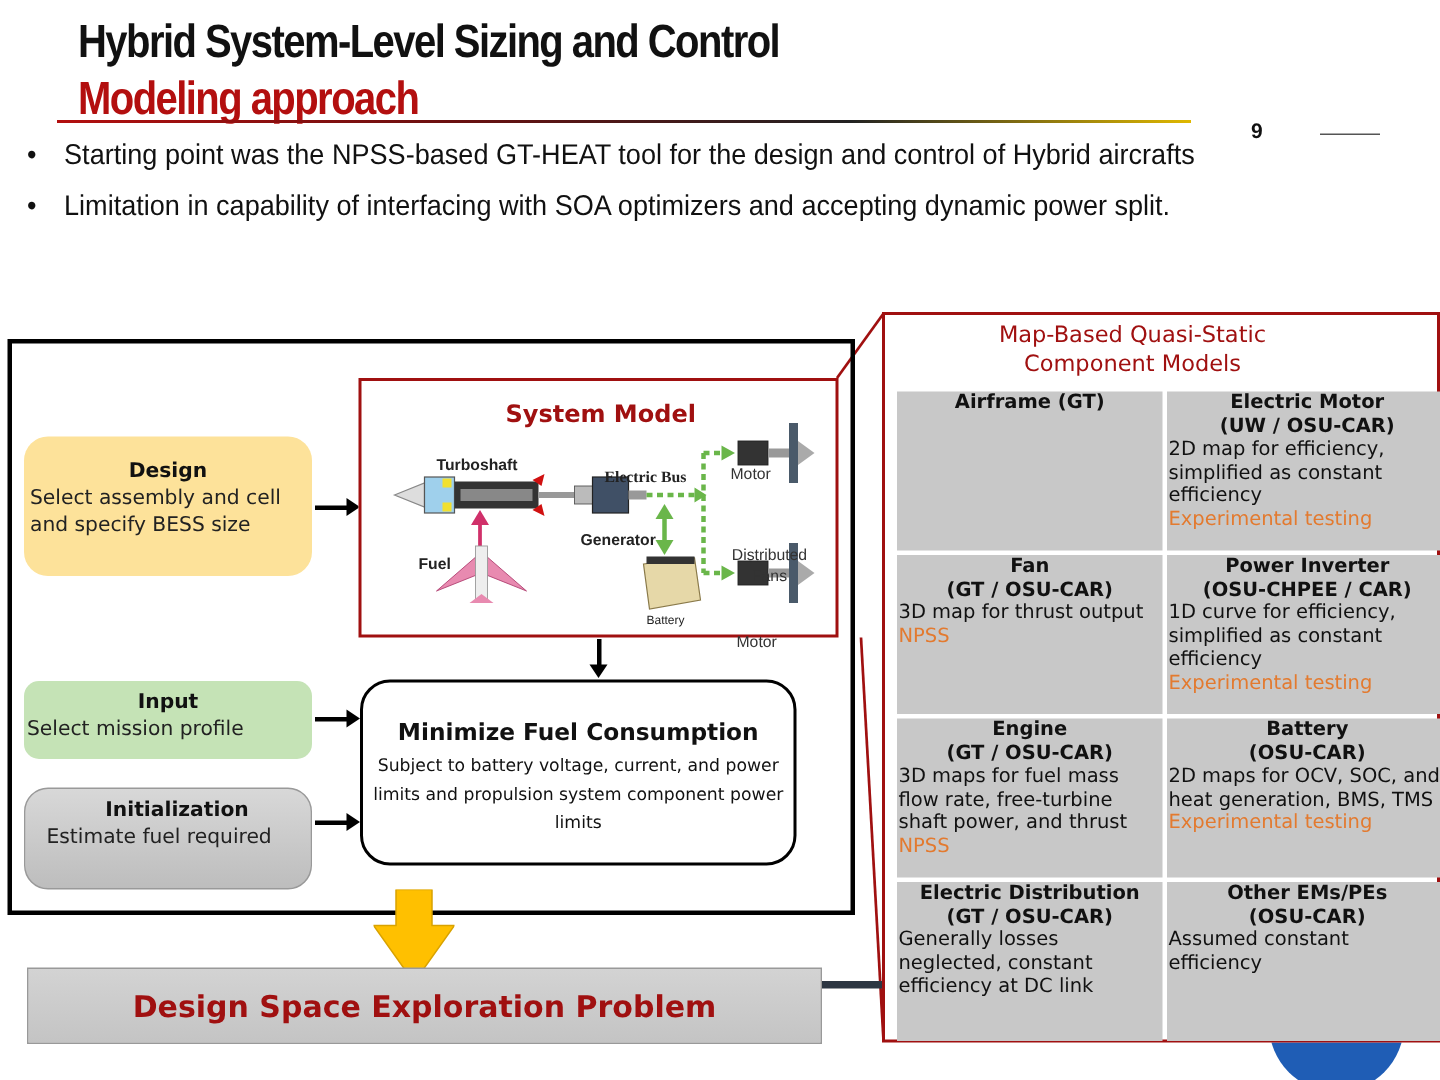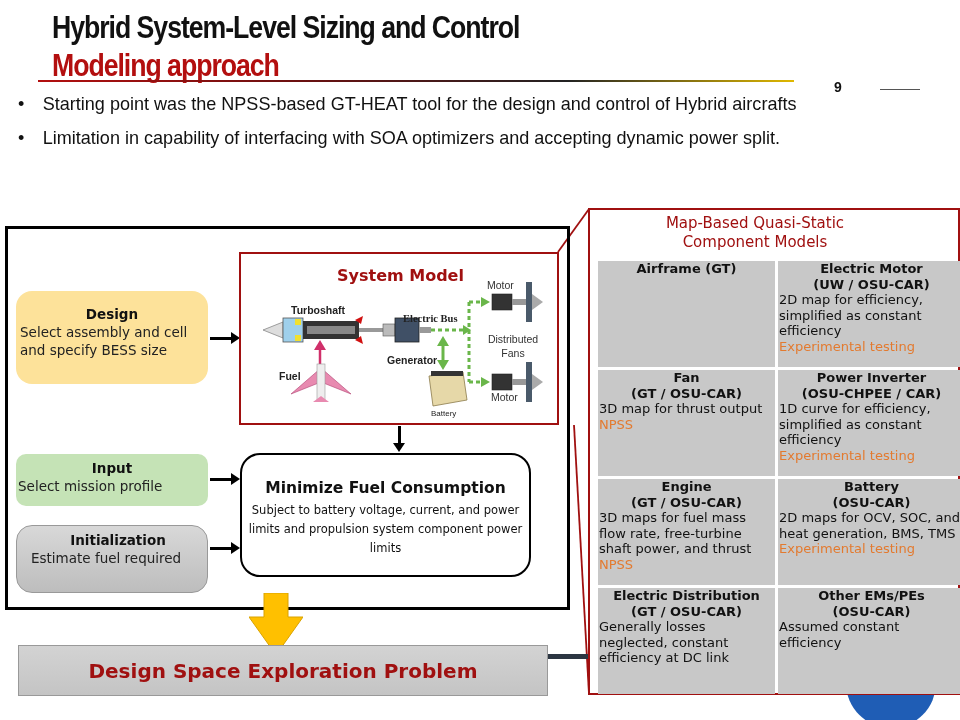--- a/index.html
+++ b/index.html
@@ -26,21 +26,21 @@
   .init { left: 16px; top: 525px; width: 192px; height: 68px; background: linear-gradient(#d8d8d8, #bdbdbd); border: 1px solid #999; padding: 5px 2px 0 14px; }
 
   .arrow { position: absolute; height: 2.5px; background: #000; }
   .arrow::after { content: ""; position: absolute; right: -8px; top: -5px; border-left: 9px solid #000; border-top: 6px solid transparent; border-bottom: 6px solid transparent; }
   .varrow { position: absolute; width: 2.5px; background: #000; }
   .varrow::after { content: ""; position: absolute; bottom: -8px; left: -5px; border-top: 9px solid #000; border-left: 6px solid transparent; border-right: 6px solid transparent; }
 
   .sysmodel { position: absolute; left: 239px; top: 252px; width: 320px; height: 173px; border: 2px solid #a01010; background: #fff; }
   .sysmodel .sm-title { position: absolute; left: 96px; top: 12px; font-family: "DejaVu Sans", sans-serif; font-weight: bold; font-size: 16px; color: #a01010; }
   .lbl { position: absolute; font-family: "Liberation Sans", sans-serif; font-weight: bold; font-size: 10.5px; color: #222; white-space: nowrap; }
-  .lbl.light { font-weight: normal; color: #333; }
+  .lbl.light { font-weight: normal; color: #333; margin-top: 31px; }
   .lbl.tiny { font-size: 8px; font-weight: normal; }
 
   .minbox { position: absolute; left: 240px; top: 453px; width: 291px; height: 124px; border: 2px solid #000; border-radius: 20px; background: #fff; text-align: center; padding-top: 24px; font-family: "DejaVu Sans", sans-serif; }
   .minbox .mh { font-weight: bold; font-size: 15.5px; color: #111; }
   .minbox .mt { font-size: 11.5px; line-height: 19px; color: #111; margin-top: 4px; padding: 0 6px; }
 
   .yellow-arrow { position: absolute; left: 249px; top: 593px; width: 54px; height: 62px; }
 
   .dse { position: absolute; left: 18px; top: 645px; width: 530px; height: 51px; background: linear-gradient(#d3d3d3, #c4c4c4); border: 1px solid #999; text-align: center; line-height: 51px; font-family: "DejaVu Sans", sans-serif; font-weight: bold; font-size: 20px; color: #a01010; }
   .dse-link { position: absolute; left: 548px; top: 654px; width: 50px; height: 5px; background: #2c3642; }

